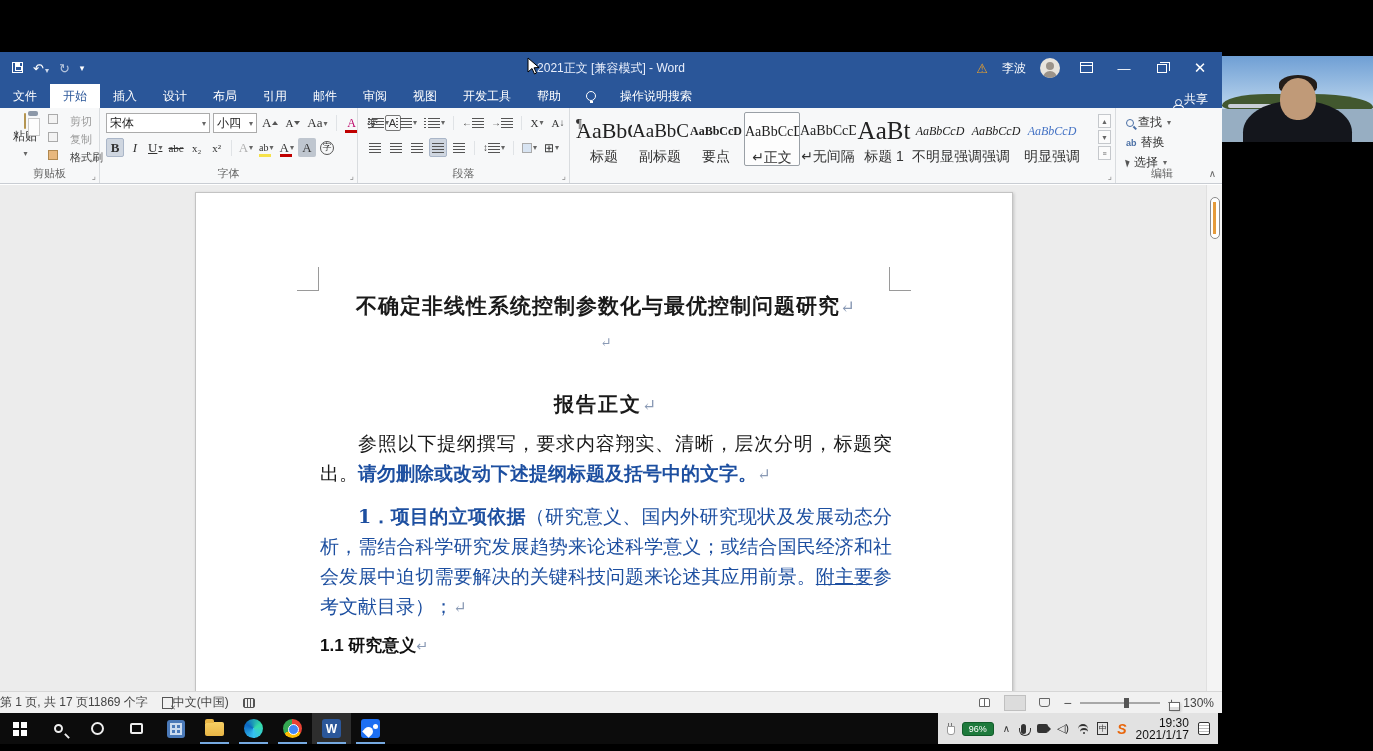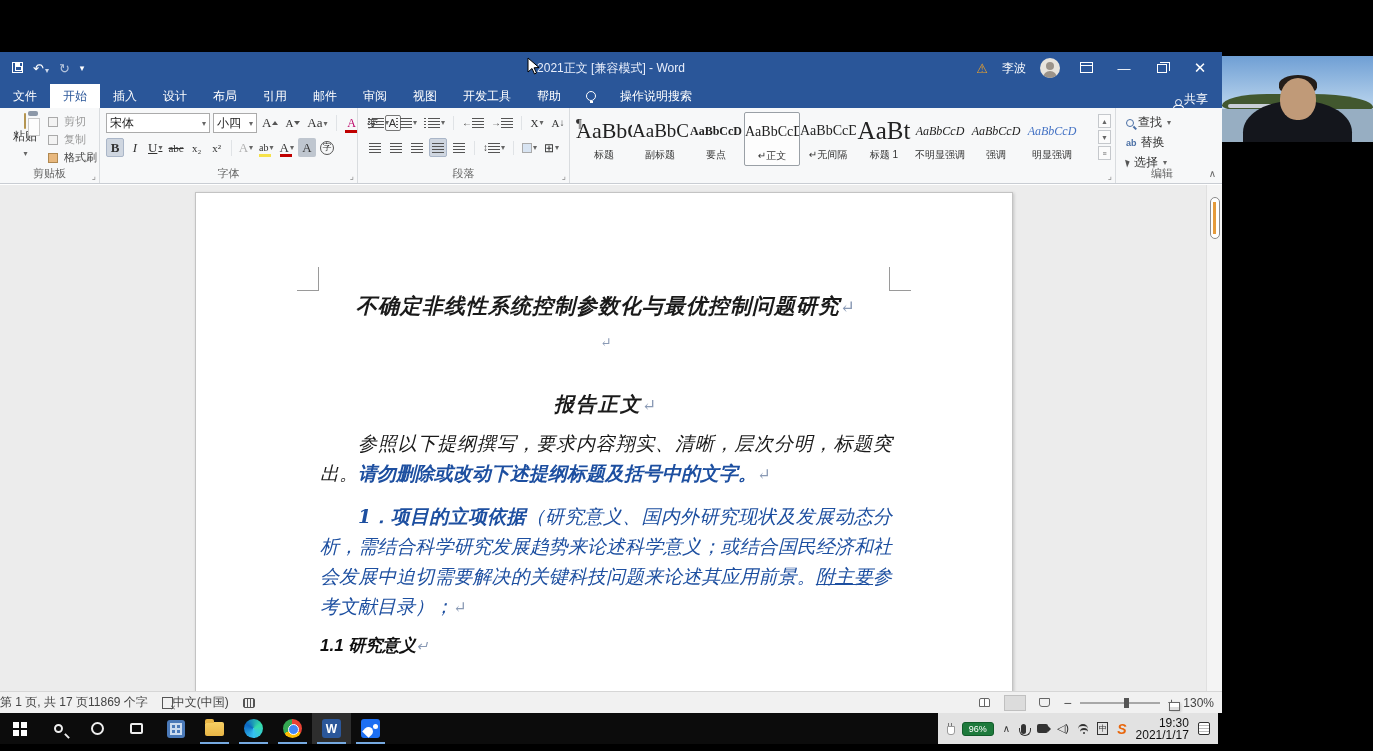--- a/index.html
+++ b/index.html
@@ -55,21 +55,21 @@
   .combo { background:#fff; border:1px solid #ababab; height:20px; display:flex; align-items:center; justify-content:space-between; font-size:12px; color:#222; padding:0 3px; }
   .vr { width:1px; height:38px; background:#e0e3e6; margin:0 3px; align-self:center; }
 
   
   .g-clip { width:100px; }
   .paste-big { position:absolute; left:6px; top:6px; width:38px; height:52px; text-align:center; font-size:12px; color:#333; }
   .clipicon { width:18px; height:24px; margin:0 auto; background:#e8c87e; border:1px solid #b49552; border-radius:2px; position:relative; }
   .clipicon::before { content:""; position:absolute; left:3px; top:-3px; width:10px; height:5px; background:#8c98a8; border-radius:2px; }
   .clipicon::after { content:""; position:absolute; left:3px; top:4px; width:10px; height:16px; background:#fdfdfd; border:1px solid #c8c8c8; }
   .clip-minis { position:absolute; left:48px; top:6px; display:flex; flex-direction:column; gap:3px; font-size:11px; color:#9a9a9a; }
-  .clip-minis .mini { display:flex; align-items:center; gap:6px; white-space:nowrap; }
+  .clip-minis .mini { display:flex; gap:12px; white-space:nowrap; }
   .clip-minis .mini.on { color:#444; }
   .mini-ico { width:10px; height:10px; display:inline-block; border:1px solid #aaa; background:#f3f3f3; }
   .mini-ico.brush { background:#e8b87e; border-color:#b08850; }
 
   
   .g-font { width:258px; }
   .fr1 { position:absolute; left:6px; top:5px; display:flex; align-items:center; gap:3px; }
   .fr2 { position:absolute; left:6px; top:30px; display:flex; align-items:center; gap:2px; }
   .tri-up { display:inline-block; width:0; height:0; border-left:3px solid transparent; border-right:3px solid transparent; border-bottom:4px solid #555; margin-left:1px; vertical-align:super; }
   .tri-dn { display:inline-block; width:0; height:0; border-left:3px solid transparent; border-right:3px solid transparent; border-top:4px solid #555; margin-left:1px; vertical-align:super; }
@@ -90,21 +90,21 @@
   .lines.dots { position:relative; margin-left:4px; }
   .lines.dots::before { content:""; position:absolute; left:-4px; top:0; width:2px; height:10px; background:repeating-linear-gradient(to bottom,#555 0 1px,transparent 1px 3px); }
   .arrow-sm { font-size:10px; color:#444; }
 
   
   .g-styles { width:546px; }
   .style-strip { position:absolute; left:6px; top:4px; display:flex; }
   .style-item { width:56px; height:54px; text-align:center; padding-top:4px; }
   .style-item.selected { border:1px solid #9aa0a6; background:#fdfdfd; border-radius:2px; }
   .sprev { display:block; height:30px; line-height:30px; font-family:"Liberation Serif", serif; color:#222; white-space:nowrap; overflow:hidden; }
-  .slabel { display:block; font-size:10px; color:#333; margin-top:2px; white-space:nowrap; }
+  .slabel { display:block; font-size:14px; color:#333; margin-top:2px; white-space:nowrap; }
   .sp0 { font-size:22px; font-weight:400; }
   .sp1 { font-size:19px; font-weight:400; }
   .sp2 { font-size:12px; font-weight:700; }
   .sp3 { font-size:14px; }
   .sp4 { font-size:14px; }
   .sp5 { font-size:25px; }
   .sp6,.sp7 { font-size:12px; font-style:italic; }
   .sp8 { font-size:12px; font-style:italic; color:#4472c4; }
   .style-scroll { position:absolute; right:4px; top:6px; width:13px; display:flex; flex-direction:column; gap:2px; }
   .sscroll-btn { height:14px; border:1px solid #c5c8cc; background:#fbfbfb; font-size:7px; color:#666; display:flex; align-items:center; justify-content:center; }
@@ -117,21 +117,21 @@
   .icon-ab { font-size:9px; color:#4a6fa5; font-weight:bold; }
   .icon-cursor-sel { width:0; height:0; border-left:4px solid #555; border-top:3px solid transparent; border-bottom:5px solid transparent; display:inline-block; transform:rotate(-15deg); }
   .ribbon-collapse { position:absolute; right:6px; bottom:4px; font-size:10px; color:#666; }
 
   
   .docarea { position:absolute; left:0; top:133px; width:100%; height:506px; background:#ececec; overflow:hidden; }
   .page { position:absolute; left:195px; top:7px; width:818px; height:520px; background:#fff; border:1px solid #c3c3c3; box-shadow:1px 1px 3px rgba(0,0,0,0.18); }
   .cropmark { position:absolute; width:22px; height:24px; }
   .cropmark.tl { left:101px; top:74px; border-right:1px solid #9a9a9a; border-bottom:1px solid #9a9a9a; }
   .cropmark.tr { right:101px; top:74px; border-left:1px solid #9a9a9a; border-bottom:1px solid #9a9a9a; }
-  .content { position:absolute; left:124px; top:0; width:572px; font-family:"DejaVu Serif","Liberation Serif",serif; color:#1a1a1a;font-style:italic; }
+  .content { position:absolute; left:124px; top:0; width:572px; font-family:"DejaVu Serif","Liberation Serif",serif; color:#1a1a1a; }
   .doc-title { margin-top:98px; text-align:center; font-size:21px; font-weight:bold; line-height:30px; letter-spacing:1px; }
   .doc-blank { text-align:center; line-height:30px; margin-top:5px; }
   .doc-h { text-align:center; font-size:20px; font-weight:bold; line-height:30px; margin-top:32px; letter-spacing:2px; }
   .para { font-size:19px; line-height:30px; text-align:justify; }
   .p-intro { margin-top:8px; text-indent:38px; }
   .bluebold { color:#1d4fa0; font-weight:bold; }
   .p-section { margin-top:11px; text-indent:38px; font-weight:bold; color:#1d4fa0; }
   .p-item { margin-top:11px; text-indent:38px; color:#1d4fa0; }
   .p-sub { margin-top:9px; font-family:"Liberation Sans",sans-serif; font-weight:bold; font-size:17px; line-height:28px; color:#111; }
   .mk { color:#8a9ab5; font-weight:normal; font-size:0.85em; }

